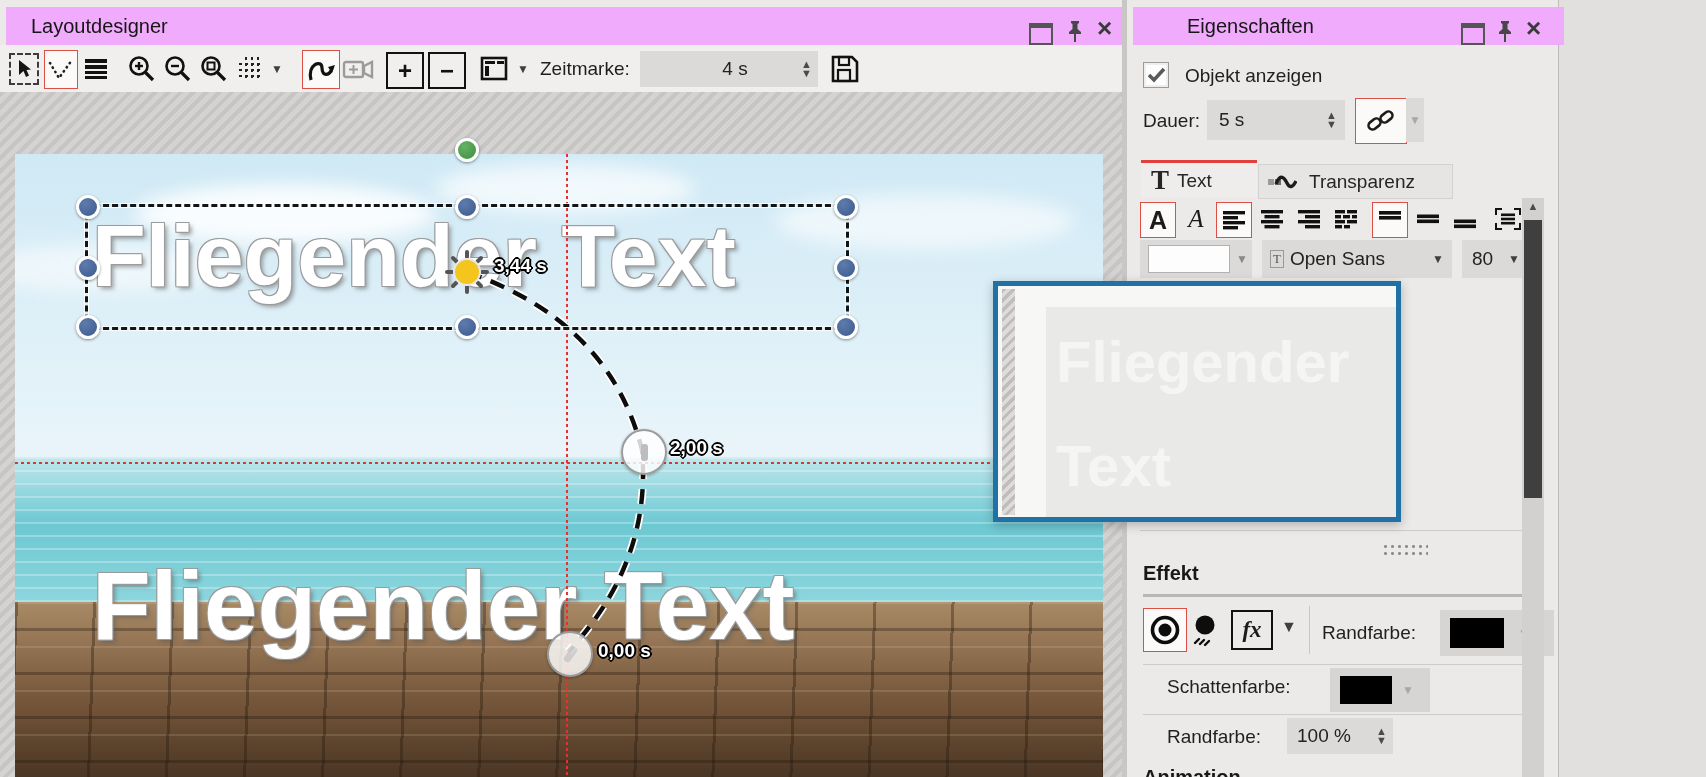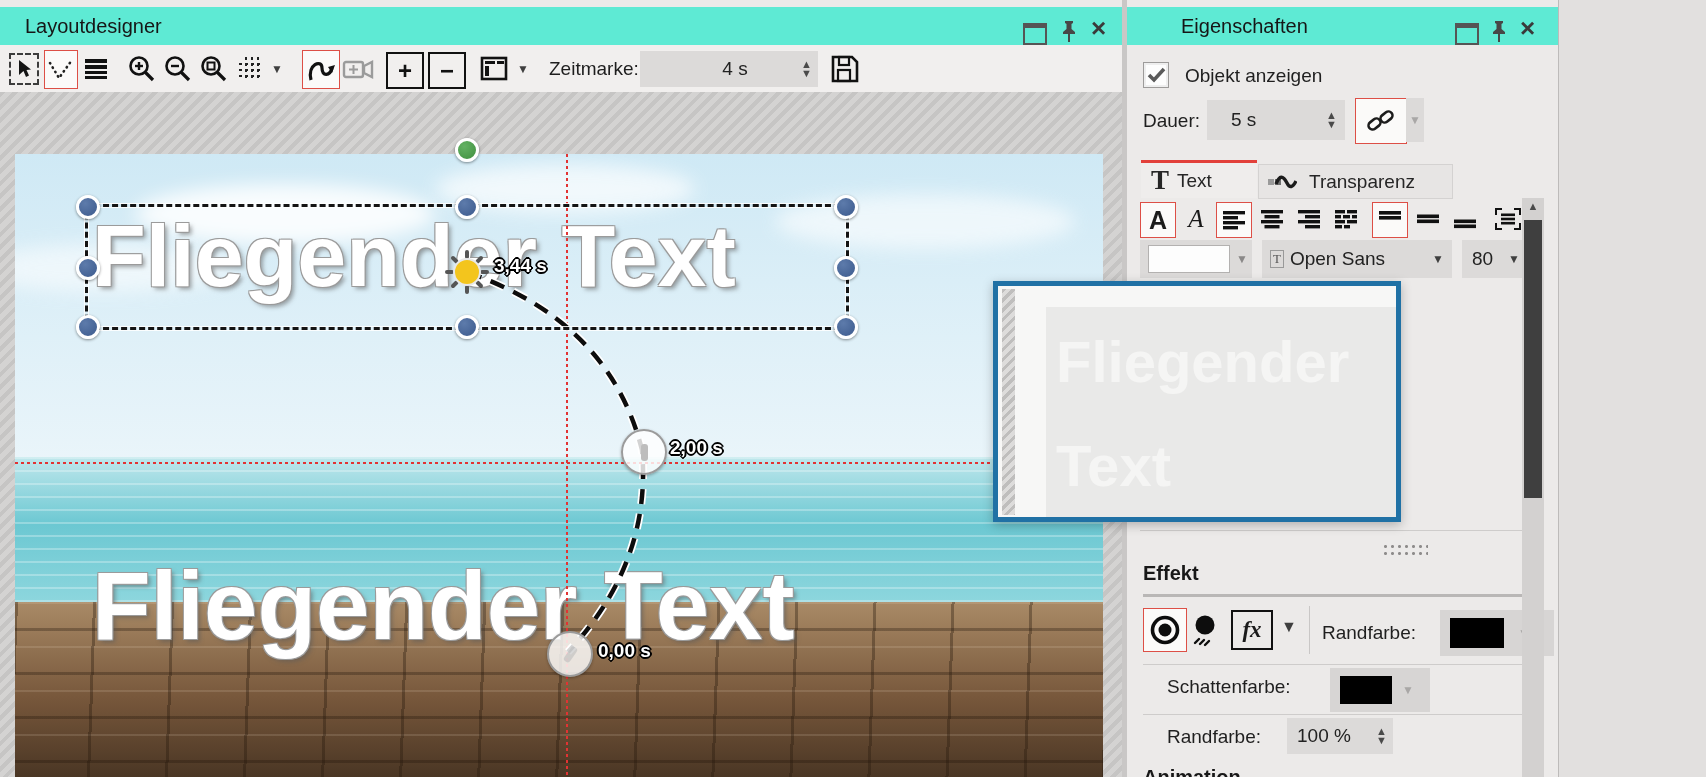--- a/index.html
+++ b/index.html
@@ -5,21 +5,21 @@
   html,body{margin:0;padding:0;background:#888;}
   .app{position:relative;width:1706px;height:777px;overflow:hidden;
        font-family:"Liberation Sans",sans-serif;color:#1b1b1b;background:#e2e0df;
        -webkit-user-select:none;user-select:none;}
   .abs{position:absolute;}
   
   .panel{position:absolute;top:0;height:777px;background:#eceae9;}
   .panel-left{left:0;width:1122px;}
   .panel-right{left:1127px;width:431px;border-right:1px solid #bdbbba;}
   .splitter{position:absolute;left:1122px;top:0;width:5px;height:777px;background:#c9c7c6;}
-  .titlebar{position:absolute;left:0;top:7px;width:100%;height:38px;background:#5eead4;}
+  .titlebar{position:absolute;left:6px;top:7px;width:100%;height:38px;background:#f0abfc;}
   .title-text{position:absolute;left:25px;top:8px;font-size:20px;color:#161616;}
   .win-ico{position:absolute;display:flex;align-items:center;justify-content:center;}
   .max-ico{width:20px;height:15px;border:2px solid #555;border-top:5px solid #555;background:transparent;}
   .close-x{font-size:26px;font-weight:bold;color:#3a3a3a;line-height:20px;}
   
   .toolbar{position:absolute;left:0;top:45px;width:100%;height:47px;background:#f1efee;border-bottom:1px solid #cfcdcc;}
   .tbtn{position:absolute;top:5px;height:37px;display:flex;align-items:center;justify-content:center;}
   .redbox{border:1px solid #dd4f46;background:#fbfaf9;}
   .tool-label{font-size:19px;color:#1e1e1e;}
   .tb-input{position:absolute;background:#dcdad9;display:flex;align-items:center;font-size:19px;color:#222;justify-content:center;}
@@ -184,21 +184,21 @@
         <svg width="28" height="26" viewBox="0 0 28 26">
           <rect x="2" y="2" width="24" height="21" fill="none" stroke="#111" stroke-width="2.6"></rect>
           <rect x="5" y="5" width="10" height="3" fill="#111"></rect>
             <rect x="17" y="5" width="7" height="3" fill="#111"></rect>
           <rect x="5" y="10" width="4" height="10" fill="#111"></rect>
         </svg>
       </div>
       <div class="tbtn" style="left:512px;width:22px;">
           <span class="dd">▼</span>
         </div>
-      <span class="tool-label abs" style="left:540px;top:13px;margin-left:9px;">Zeitmarke:</span>
+      <span class="tool-label abs" style="left:540px;top:13px;">Zeitmarke:</span>
       <div class="tb-input" style="left:640px;top:6px;width:178px;height:36px;">
         <span style="padding-left:12px;">4 s</span>
         <span class="spin" style="position:absolute;right:6px;">
           <span>▲</span>
           <span>▼</span>
         </span>
       </div>
       <div class="tbtn" style="left:828px;width:34px;">
         <svg width="30" height="30" viewBox="0 0 30 30">
           <path d="M3 3 h19 l5 5 v19 H3 z" fill="none" stroke="#111" stroke-width="2.6"></path>
@@ -288,21 +288,21 @@
 
     <div class="checkbox" style="left:16px;top:62px;">
       <svg width="19" height="16" viewBox="0 0 19 16">
           <polyline points="2,8 7,13 17,2" fill="none" stroke="#5a5a5a" stroke-width="3.6"></polyline>
         </svg>
     </div>
     <span class="lbl" style="left:50px;top:65px;margin-left:8px;">Objekt anzeigen</span>
 
     <span class="lbl" style="left:16px;top:110px;">Dauer:</span>
     <div class="combo" style="left:80px;top:100px;width:138px;height:40px;">
-      <span style="padding-left:24px;">5 s</span>
+      <span style="padding-left:12px;">5 s</span>
       <span class="spin" style="position:absolute;right:8px;">
         <span>▲</span>
         <span>▼</span>
       </span>
     </div>
     <div class="abs redbox" style="left:228px;top:98px;width:50px;height:44px;display:flex;align-items:center;justify-content:center;">
       <svg width="30" height="28" viewBox="0 0 30 28">
         <g fill="none" stroke="#1c1c1c" stroke-width="2.6">
           <rect x="2" y="13" width="13" height="8" rx="4" transform="rotate(-38 8.5 17)"></rect>
           <rect x="14" y="6" width="13" height="8" rx="4" transform="rotate(-38 20.5 10)"></rect>

